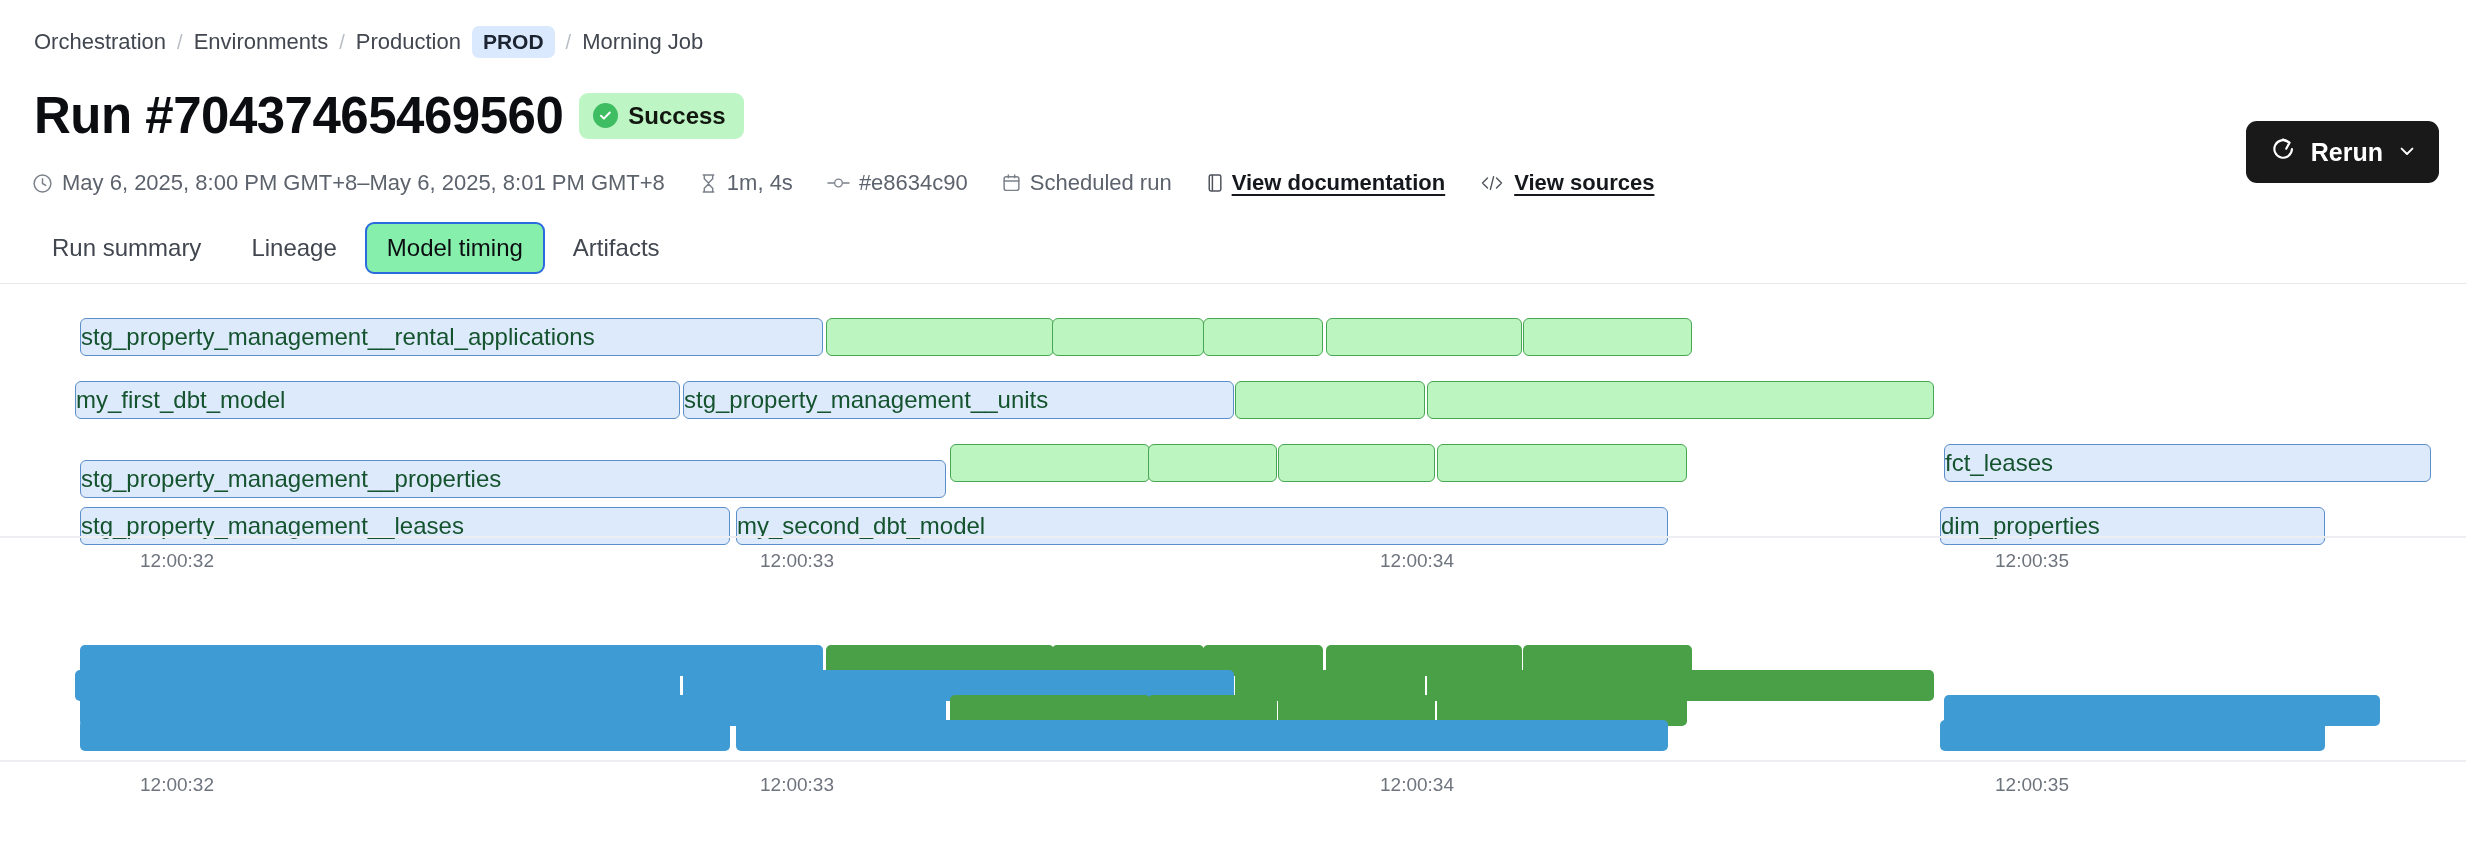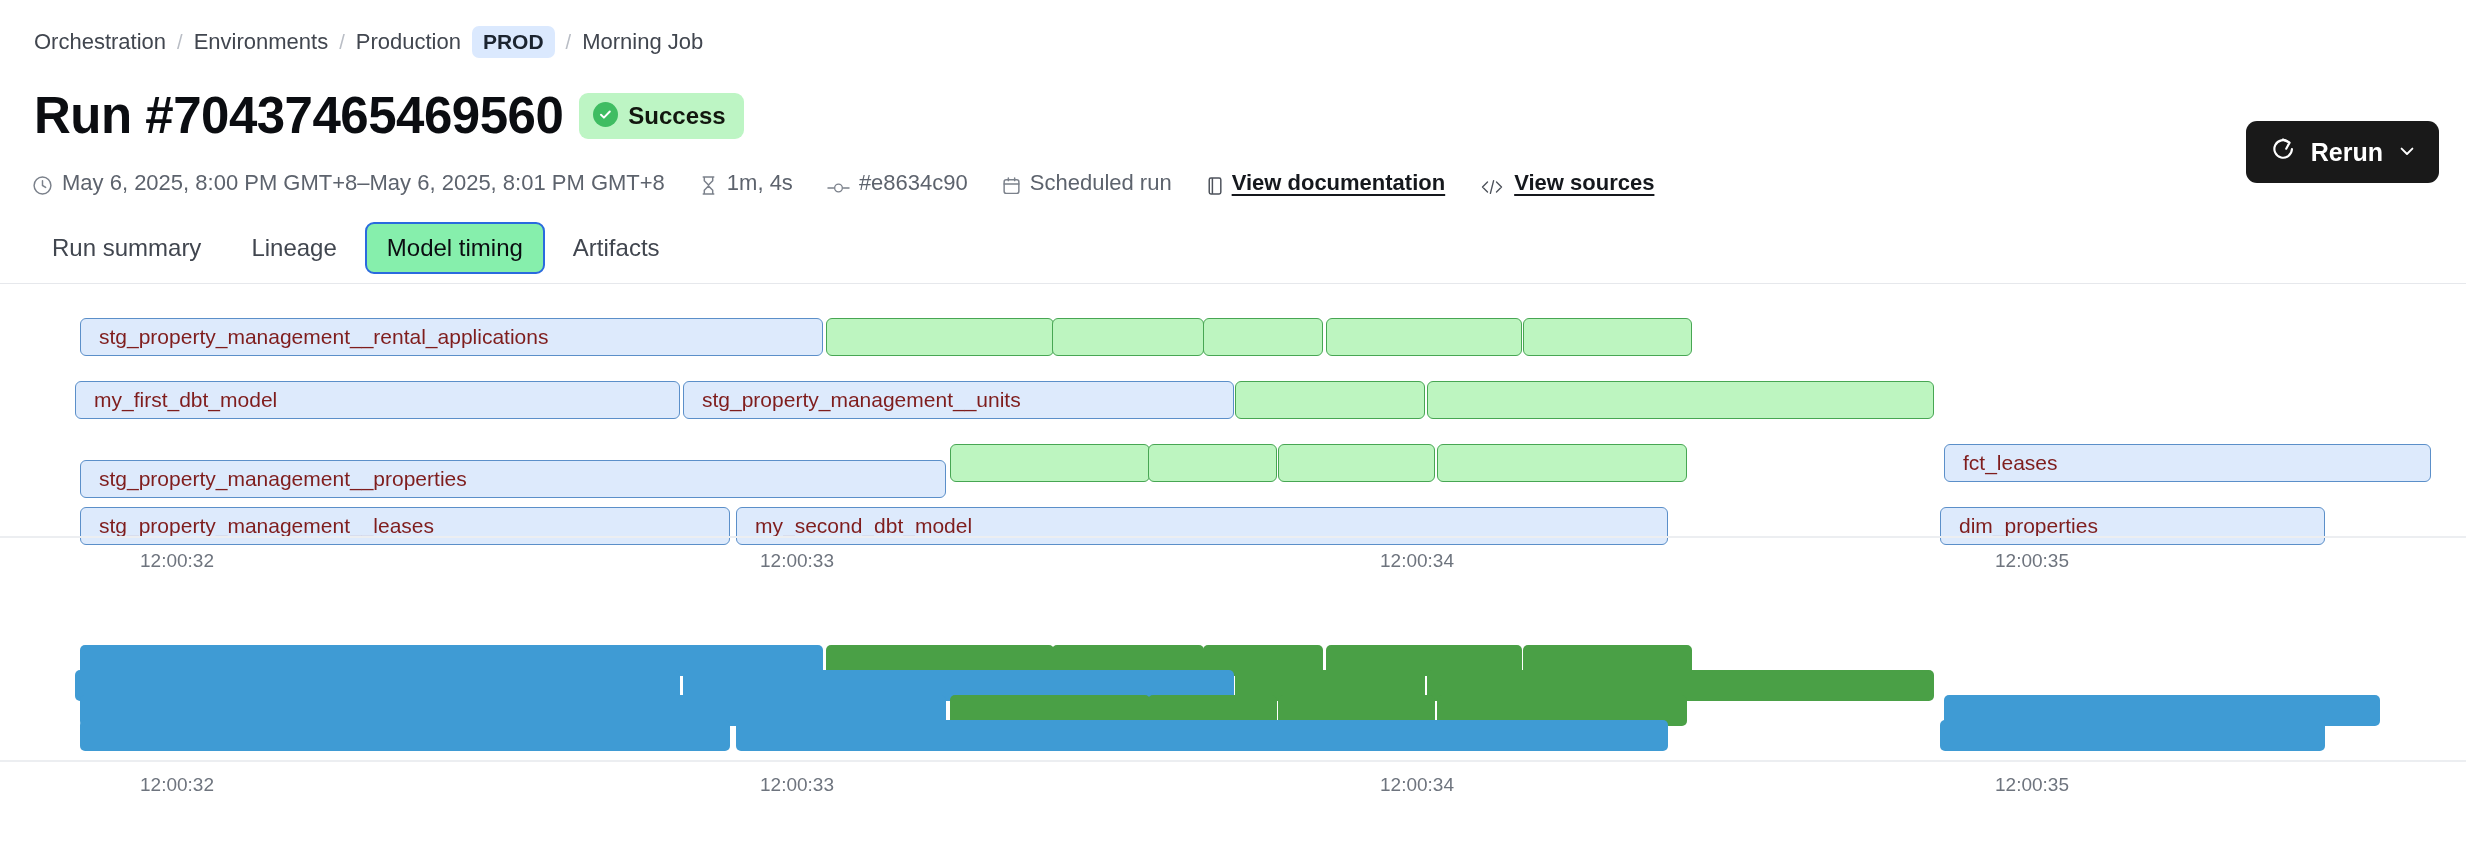--- a/index.html
+++ b/index.html
@@ -48,21 +48,21 @@
   }
   .page-title {
     font-size: 51px;
     font-weight: bold;
     letter-spacing: -0.5px;
     color: #0b0d11;
     line-height: 1;
   }
   .status-badge {
     display: flex;
-    align-items: flex-start;
+    align-items: center;
     gap: 10px;
     background: #bdf5c4;
     border-radius: 9px;
     padding: 9px 18px 9px 14px;
     font-size: 24px;
     font-weight: bold;
     color: #12170f;
   }
   .check-ic {
     width: 25px; height: 25px;
@@ -78,21 +78,21 @@
     position: absolute;
     left: 32px;
     top: 170px;
     display: flex;
     align-items: center;
     gap: 34px;
     font-size: 22px;
     color: #5d636d;
     white-space: nowrap;
   }
-  .meta-item { display: flex; align-items: flex-end; gap: 9px; }
+  .meta-item { display: flex; align-items: center; gap: 9px; }
   .meta-item .mi { display: flex; align-items: center; flex: 0 0 auto; }
   .meta-link {
     color: #15181d;
     font-weight: bold;
     text-decoration: underline;
     text-underline-offset: 4px;
     cursor: pointer;
   }
   .mono-hash { color: #5d636d; }
 
@@ -167,23 +167,23 @@
     border-radius: 6px;
     display: flex;
     align-items: center;
     overflow: hidden;
   }
   
   .bar.outlined { border: 1.6px solid transparent; }
   .bar.outlined.blue  { background: #ddeafc; border-color: #5b8fc9; }
   .bar.outlined.green { background: #bdf5c0; border-color: #47a653; }
   .bar-label {
-    padding-left: 18px;
-    font-size: 21px;
-    color: #7f1d1d;
+    padding-left: 0;
+    font-size: 24px;
+    color: #14532d;
     white-space: nowrap;
     overflow: hidden;
     text-overflow: ellipsis;
   }
   
   .bar.solid { border-radius: 5px; height: 31px; }
   .bar.solid.blue  { background: #3f9bd4; }
   .bar.solid.green { background: #4aa046; }
 
   .axis {

